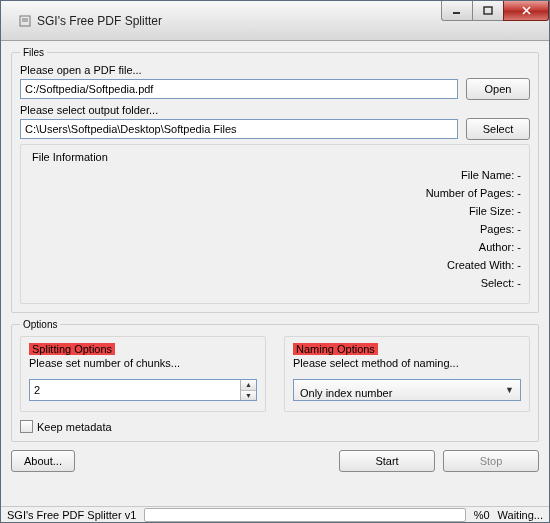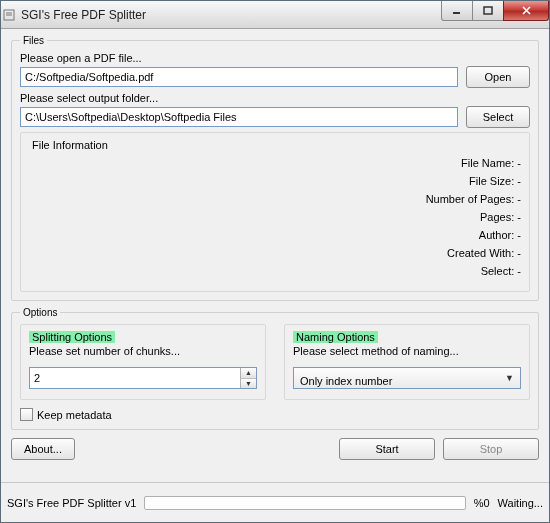--- a/index.html
+++ b/index.html
@@ -15,26 +15,26 @@
   }
   .window {
     width: 550px;
     height: 523px;
     border: 1px solid #5a6b7b;
     background: #f0f0f0;
     display: flex;
     flex-direction: column;
   }
   .titlebar {
-    height: 28px;
+    height: 40px;
     background: linear-gradient(to bottom, #f8f8f8 0%, #e8e8e8 50%, #d8d8d8 100%);
     border-bottom: 1px solid #a0a0a0;
     display: flex;
     align-items: center;
-    padding: 0 0 0 0;
+    padding: 0 0 0 16px;
   }
   .titlebar .app-icon {
     width: 16px; height: 16px;
     margin-right: 4px;
     display: inline-flex; align-items: center; justify-content: center;
     color: #666;
   }
   .titlebar .title {
     flex: 1;
     font-size: 12px;
@@ -130,21 +130,21 @@
     gap: 18px;
   }
   .opts-col {
     flex: 1;
     border: 1px solid #d8d8d8;
     border-radius: 2px;
     padding: 6px 8px 10px 8px;
   }
   .opts-col .legend {
     margin-top: -13px;
-    background: #86efac;
+    background: #ef4444;
     display: inline-block;
     padding: 0 3px;
   }
   .desc {
     margin: 2px 0 10px 0;
   }
   .spinner {
     display: flex;
     border: 1px solid #7a9ac0;
     background: #fff;
@@ -199,21 +199,21 @@
     background: linear-gradient(to bottom, #fff, #e8e8e8);
   }
   .bottom-row {
     display: flex;
     gap: 8px;
     margin-top: 2px;
     align-items: center;
   }
   .bottom-row .spacer { flex: 1; }
   .statusbar {
-    height: 40px;
+    height: 16px;
     border-top: 1px solid #c8c8c8;
     background: #f0f0f0;
     display: flex;
     align-items: center;
     padding: 0 6px;
     gap: 8px;
     font-size: 11px;
   }
   .progress {
     flex: 1;
@@ -270,22 +270,22 @@
 
       <div style="margin-top:4px">Please select output folder...</div>
       <div class="row">
         <input type="text" value="C:\Users\Softpedia\Desktop\Softpedia Files" style="">
         <button class="btn">Select</button>
       </div>
 
       <div class="inner-group">
         <div class="legend">File Information</div>
         <div class="info-line">File Name: -</div>
+        <div class="info-line">Number of Pages: -</div>
         <div class="info-line">File Size: -</div>
-        <div class="info-line">Number of Pages: -</div>
         <div class="info-line">Pages: -</div>
         <div class="info-line">Author: -</div>
         <div class="info-line">Created With: -</div>
         <div class="info-line">Select: -</div>
       </div>
     </fieldset>
 
     <fieldset class="group">
       <legend>Options</legend>
 

